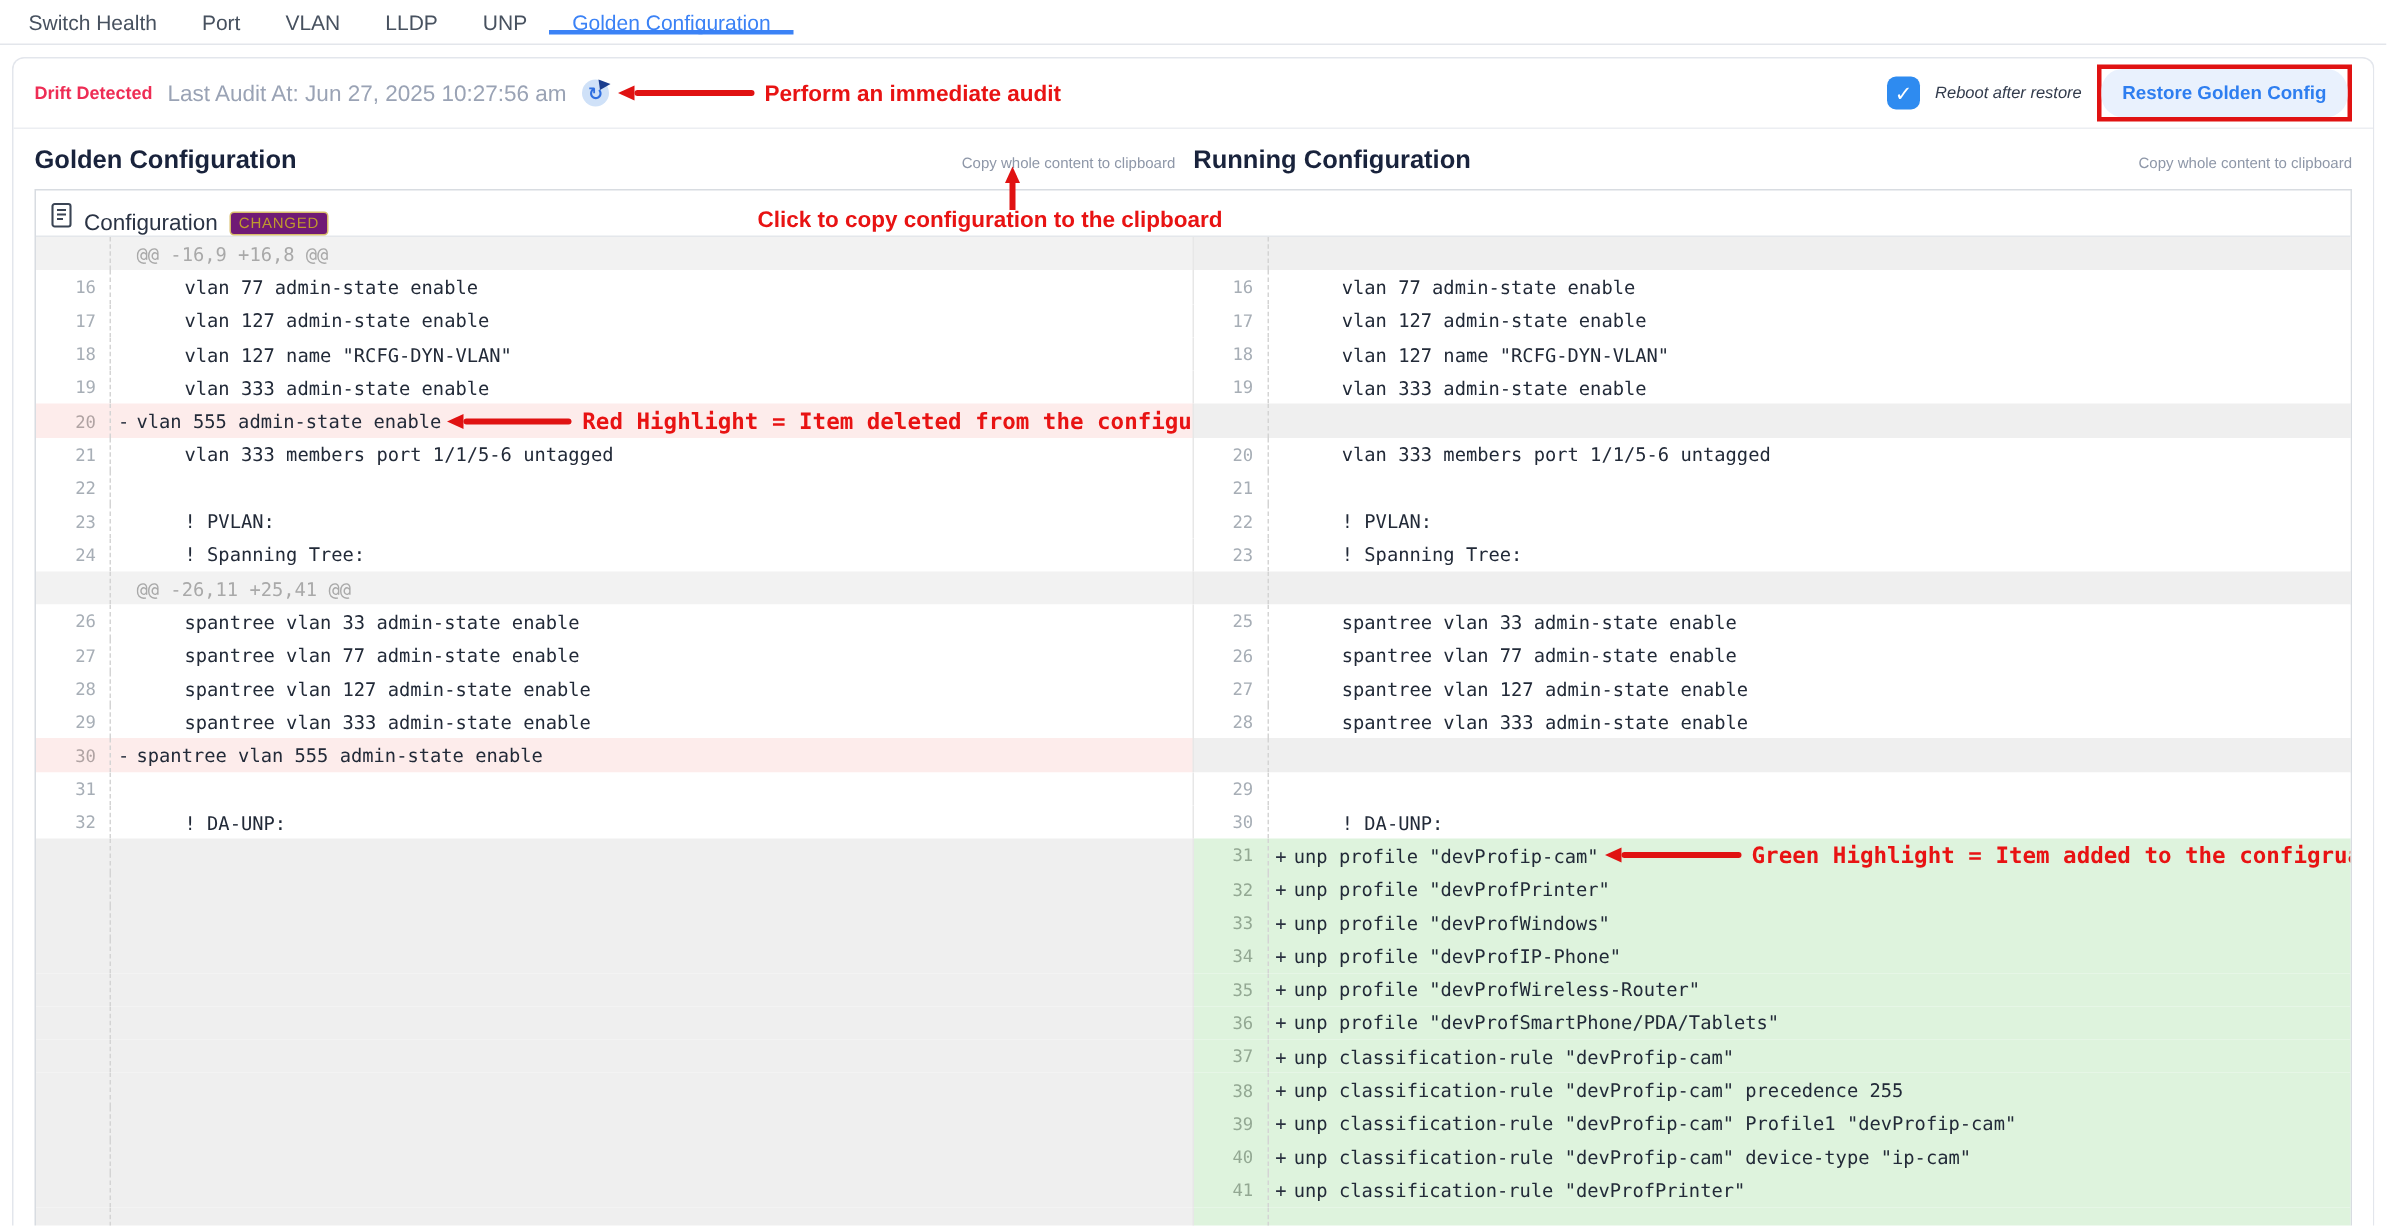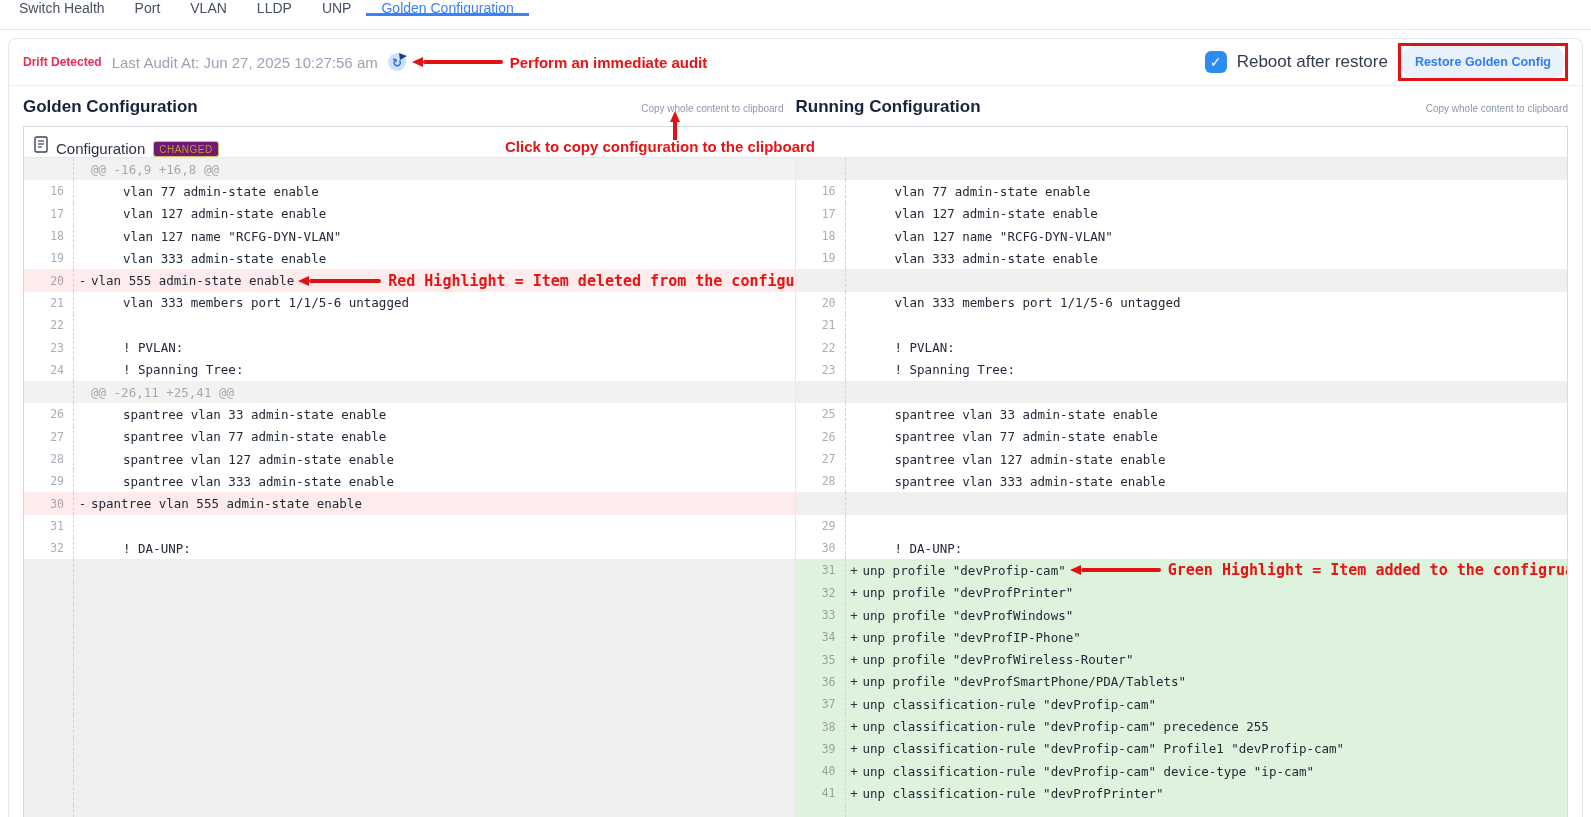--- a/index.html
+++ b/index.html
@@ -1,33 +1,33 @@
 <!DOCTYPE html>
 <html><head>
 <meta charset="utf-8">
 <style>
   html,body{margin:0;padding:0;}
   body{width:1591px;height:817px;overflow:hidden;background:#fff;font-family:"Liberation Sans",sans-serif;position:relative;}
 
   
-  .tabbar{display:flex;align-items:flex-start;height:29px;padding:0 4px;border-bottom:1px solid #e3e6eb;background:#fff;}
+  .tabbar{display:flex;align-items:center;height:29px;padding:0 4px;border-bottom:1px solid #e3e6eb;background:#fff;}
   .tab{padding:0 15px;font-size:14px;color:#47515f;display:flex;align-items:center;cursor:pointer;}
   .tab.active{color:#3b82f6;box-shadow:inset 0 -3px 0 #3b82f6;}
 
   
   .card{position:absolute;left:8px;right:8px;top:38px;height:779px;border:1px solid #e3e6ec;border-bottom:none;border-radius:8px 8px 0 0;background:#fff;}
 
   
   .banner{height:46px;display:flex;align-items:center;padding:0 14px;border-bottom:1px solid #eceef2;}
   .drift{color:#ee2d55;font-weight:bold;font-size:12px;}
   .audit-time{color:#9aa3b5;font-size:15px;margin-left:10px;}
   .audit-icon{margin-left:10px;width:20px;height:20px;cursor:pointer;}
   .banner-right{margin-left:auto;display:flex;align-items:center;gap:10px;}
   .checkbox{width:22px;height:22px;border-radius:6px;background:#2e8bf0;color:#fff;display:flex;align-items:center;justify-content:center;font-size:14px;cursor:pointer;}
-  .reboot-label{font-size:17px;color:#333c4d;}
+  .reboot-label{font-size:11px;color:#333c4d;font-style:italic;}
   .btn-wrap{border:3px solid #e01212;}
   .restore-btn{display:block;background:#e9f1fd;color:#2e7ef0;font-size:12.5px;font-weight:bold;padding:9px 14px;border:none;border-radius:14px;cursor:pointer;font-family:"Liberation Sans",sans-serif;}
 
   
   .ann{color:#e81313;font-weight:bold;font-size:15px;white-space:nowrap;}
   .harrow{display:inline-flex;align-items:center;margin:0 7px 0 4px;flex:0 0 auto;}
   .harrow .head{width:0;height:0;border-top:5px solid transparent;border-bottom:5px solid transparent;border-right:11px solid #e01212;}
   .harrow .line{height:4px;background:#e01212;border-radius:2px;}
   .copy-ann-arrow{position:absolute;left:661px;top:72px;display:flex;flex-direction:column;align-items:center;}
   .copy-ann-arrow .vhead{width:0;height:0;border-left:5px solid transparent;border-right:5px solid transparent;border-bottom:11px solid #e01212;}

